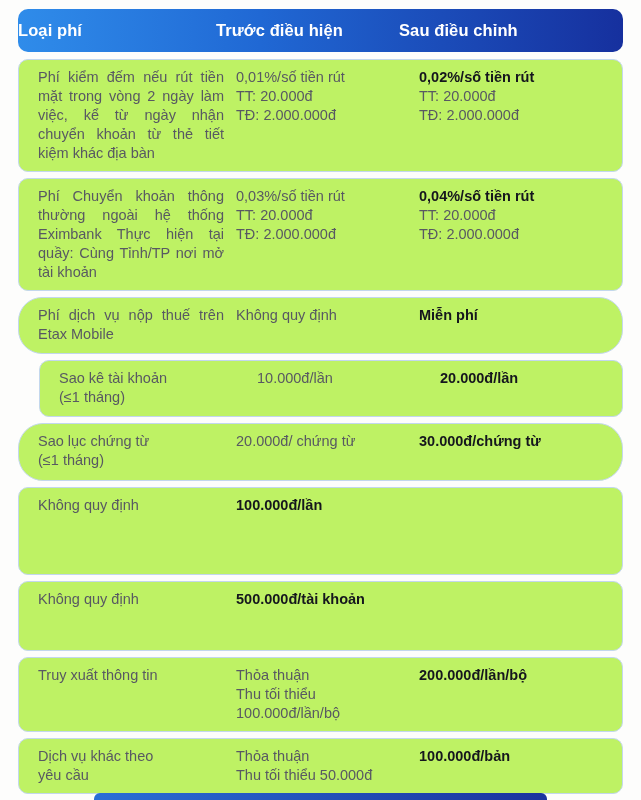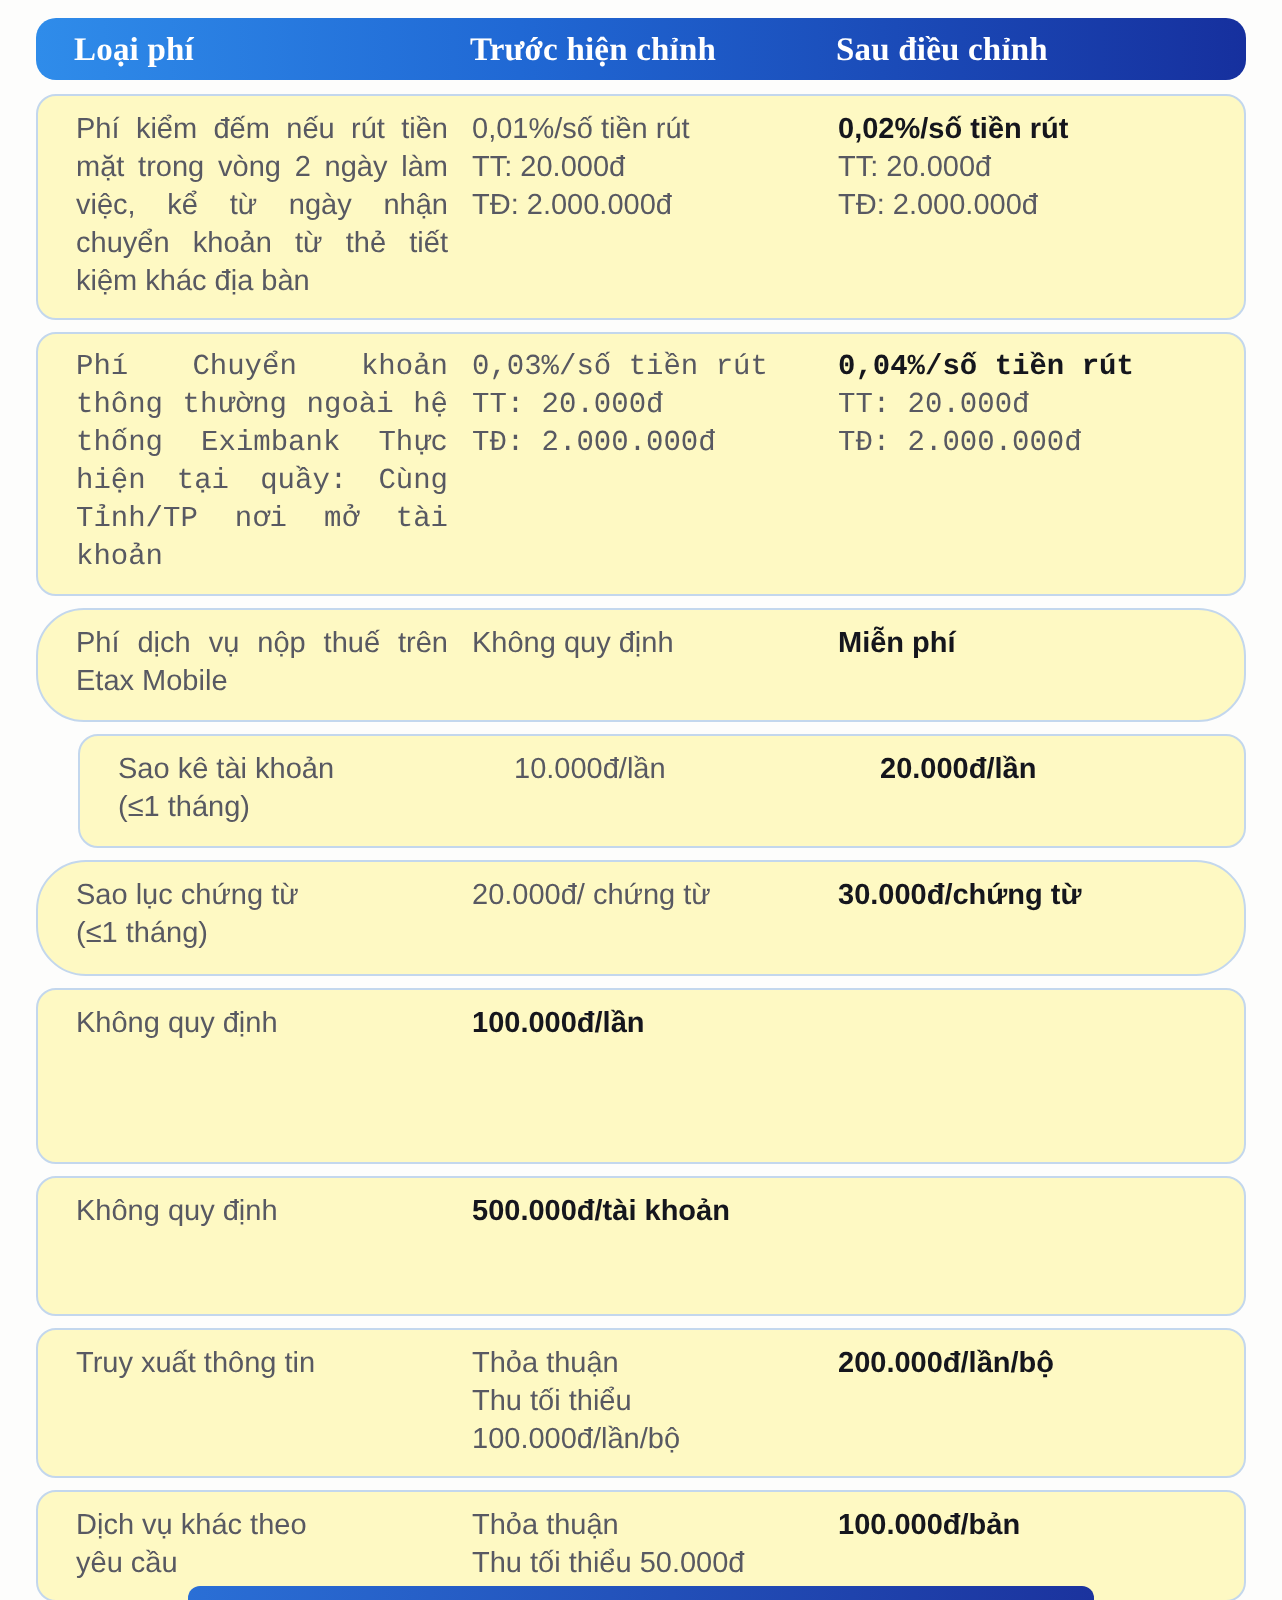--- a/index.html
+++ b/index.html
@@ -5,36 +5,36 @@
   html,body { margin:0; padding:0; }
   body {
     width:641px; height:800px; position:relative; overflow:hidden;
     background:#fdfdfc;
     font-family:"Liberation Sans","DejaVu Sans",sans-serif;
   }
   .wrap { padding:9px 18px 0 18px; }
 
   .thead {
     display:grid; grid-template-columns:198px 183px 1fr; align-items:center;
-    box-sizing:border-box; height:31px; padding-left:19px; margin-bottom:7px;
+    box-sizing:border-box; height:43px; margin-bottom:7px;
     border-radius:10px;
     background:linear-gradient(90deg,#2f8cea 0%,#2068d4 40%,#16309e 100%);
-    color:#ffffff; font-weight:bold; font-size:16.5px; letter-spacing:0.1px;font-family:Liberation Serif, serif;
+    color:#ffffff; font-weight:bold; font-size:16.5px; letter-spacing:0.1px;
   }
 
   .card {
     display:grid; grid-template-columns:198px 183px 1fr;
     box-sizing:border-box; border:1px solid #c3d7ed; border-radius:10px;
     padding:8px 12px 8px 19px; margin-bottom:6px;
     font-size:14.5px; line-height:19px; color:#585962;
-    background:#fef9c3;
+    background:#bef264;
   }
   .card:nth-of-type(1){ min-height:108px; }
   .card:nth-of-type(2){ min-height:108px; }
-  .card:nth-of-type(3){ min-height:57px;font-family:Liberation Mono, monospace; }
+  .card:nth-of-type(3){ min-height:57px; }
   .card:nth-of-type(4){ min-height:57px;border-radius:24px; }
   .card:nth-of-type(5){ min-height:57px;margin-left:21px; }
   .card:nth-of-type(6){ min-height:58px;border-radius:25px; }
   .card:nth-of-type(7){ min-height:88px; }
   .card:nth-of-type(8){ min-height:70px; }
   .card:nth-of-type(9){ min-height:70px; }
 
   .fee      { padding-right:12px; }
   .just     { text-align:justify; }
   .pre      { white-space:pre-line; }
@@ -48,21 +48,21 @@
     background:linear-gradient(90deg,#2a6fd6 0%,#1b339e 100%);
   }
 </style>
 </head>
 <body>
 
 <div class="wrap">
 
   <div class="thead">
     <div>Loại phí</div>
-    <div>Trước hiện chỉnh</div>
+    <div>Trước điều hiện</div>
     <div>Sau điều chỉnh</div>
   </div>
 
   <div class="card">
     <div class="fee just">Phí kiểm đếm nếu rút tiền mặt trong vòng 2 ngày làm việc, kể từ ngày nhận chuyển khoản từ thẻ tiết kiệm khác địa bàn</div>
     <div class="before">0,01%/số tiền rút
 TT: 20.000đ
 TĐ: 2.000.000đ</div>
     <div class="after">
       <div class="v-main">0,02%/số tiền rút</div>

